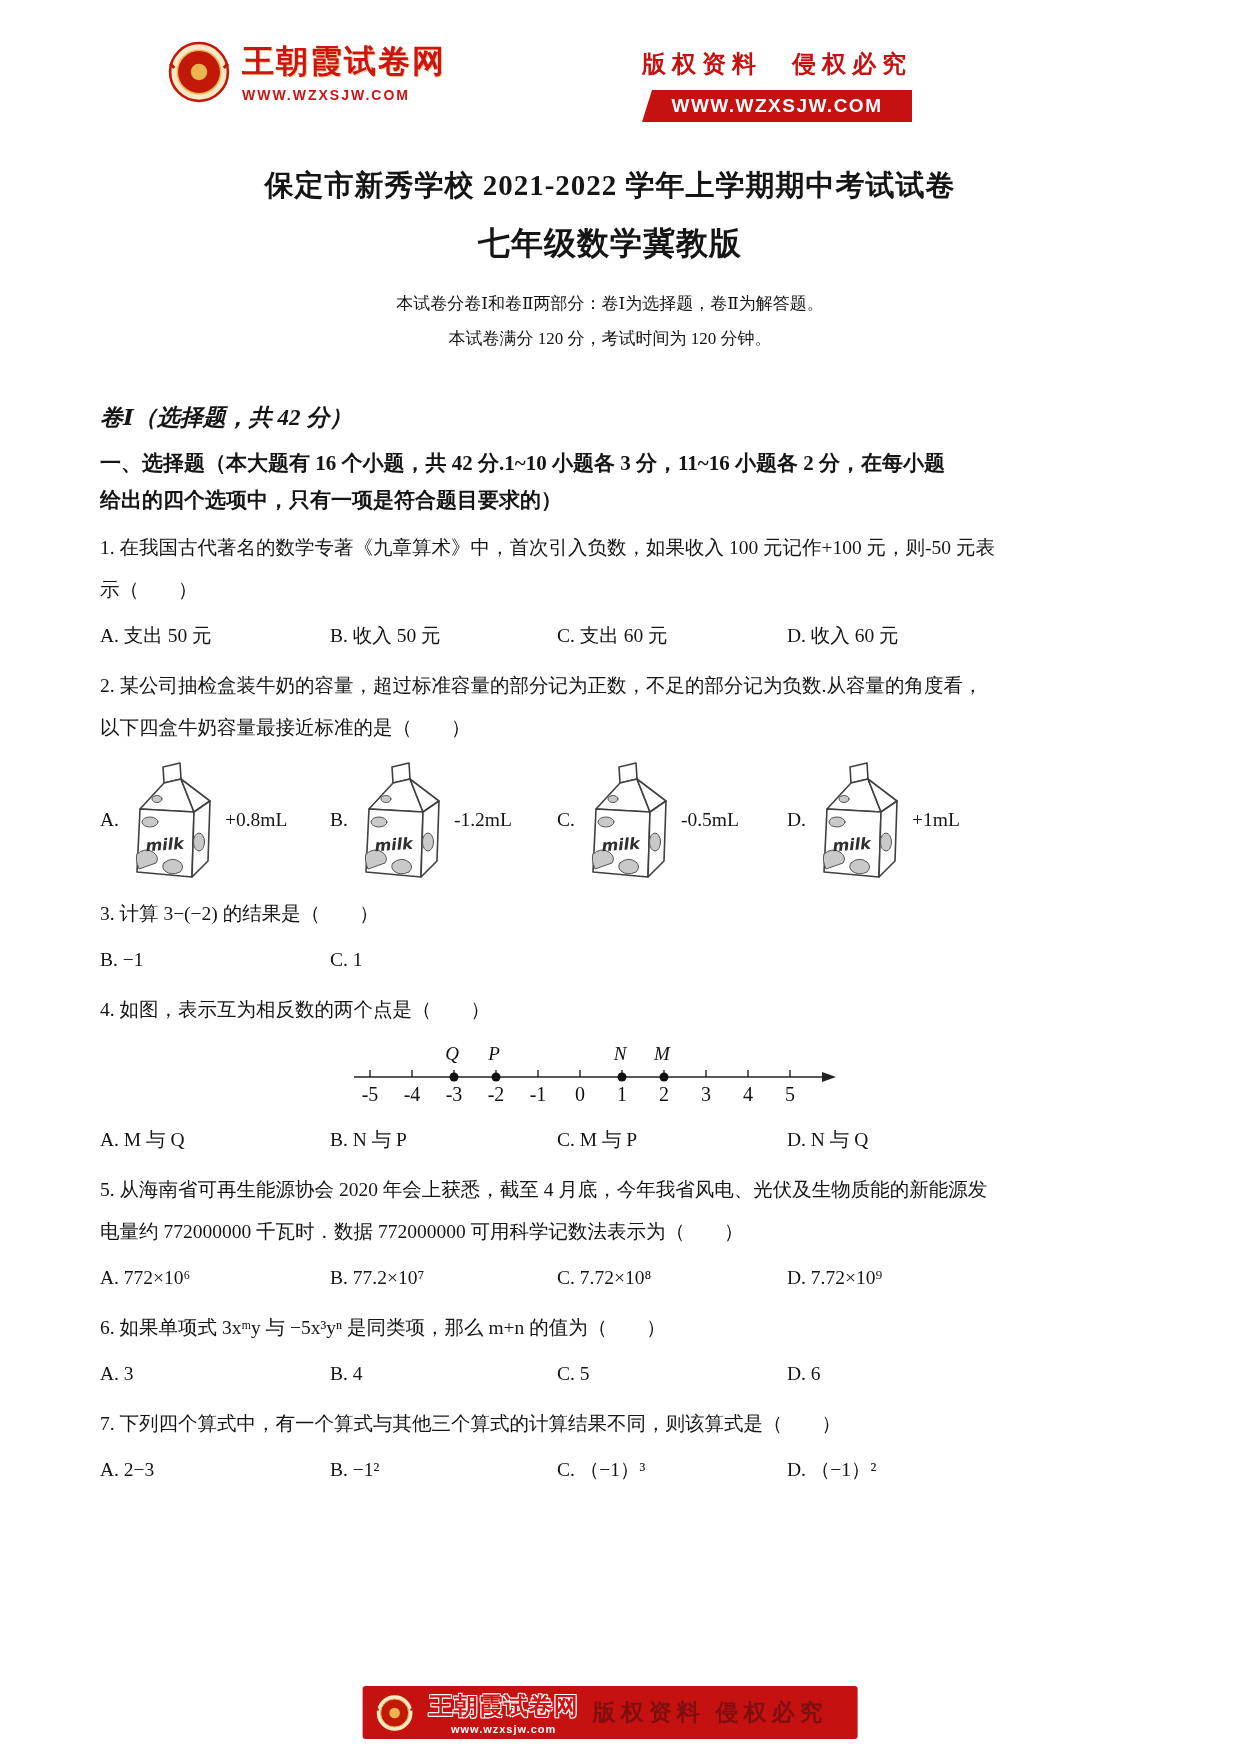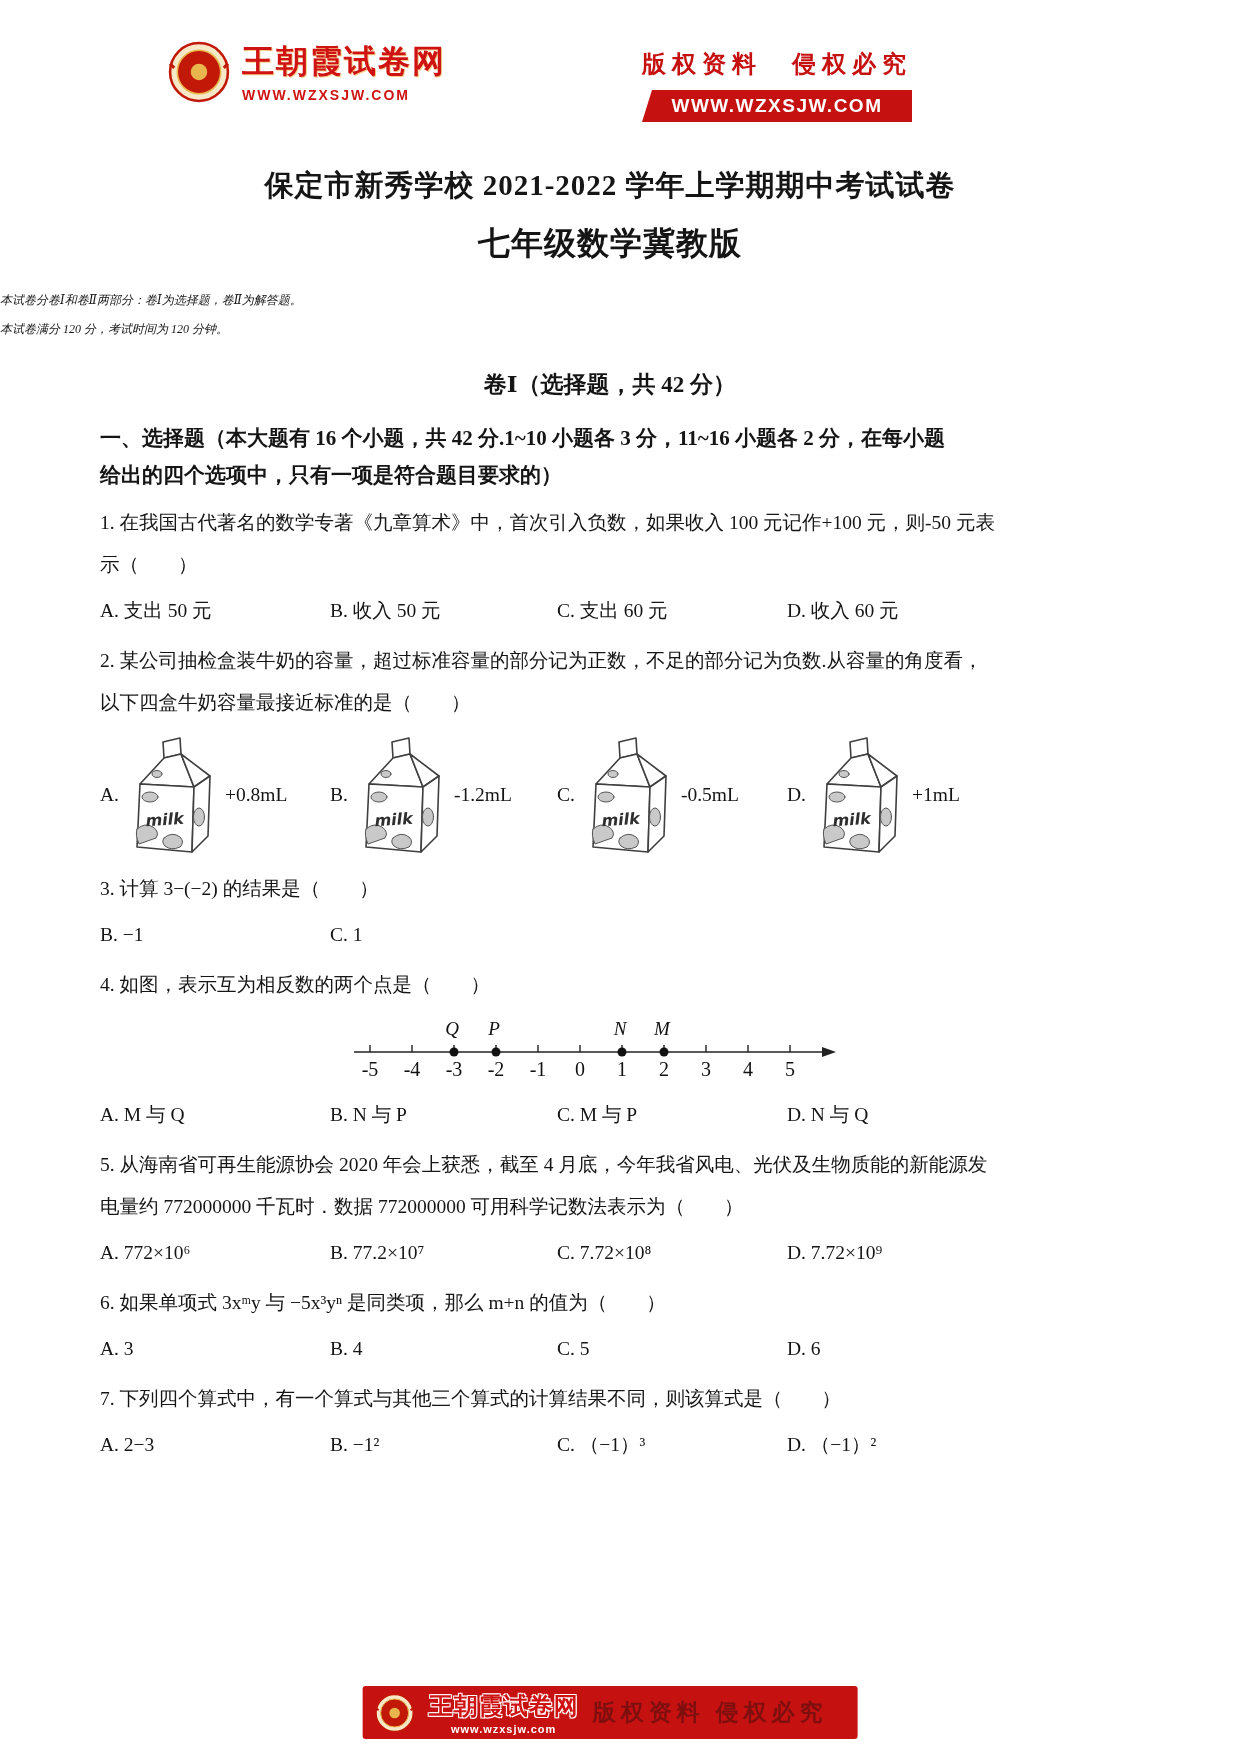--- a/index.html
+++ b/index.html
@@ -12,27 +12,27 @@
   .logo { display:flex; align-items:center; gap:12px; }
   .logo-text .cn { font-family:"Liberation Sans","DejaVu Sans",sans-serif; font-size:32px; font-weight:bold; color:#cf1313; text-shadow:1px 1px 0 #f3cf8a; letter-spacing:2px; }
   .logo-text .url { margin-top:3px; font-family:"Liberation Sans","DejaVu Sans",sans-serif; font-size:14px; font-weight:bold; color:#cf1313; letter-spacing:2px; }
   .header-right { text-align:center; padding-top:8px; }
   .copyright { font-size:24px; font-weight:bold; color:#c61111; letter-spacing:6px; }
   .url-banner { margin-top:10px; background:#c61111; color:#ffffff; font-weight:bold; font-size:19px; letter-spacing:1.5px; padding:5px 16px; font-family:"Liberation Sans","DejaVu Sans",sans-serif; clip-path:polygon(10px 0,100% 0,100% 100%,0 100%); }
 
   
   .title { text-align:center; font-size:29px; font-weight:bold; margin-top:44px; letter-spacing:1px; }
   .subtitle { text-align:center; font-size:32px; font-weight:bold; margin-top:16px; letter-spacing:1px; }
-  .note { text-align:left; font-size:12px; margin-top:12px;font-style:italic; }
+  .note { text-align:center; font-size:17px; margin-top:12px; }
   .note1 { margin-top:26px; }
 
   
   .content { padding:0 100px; }
-  .sec-heading { text-align:center; font-size:23px; font-weight:bold; margin-top:31px; }
-  .intro { font-size:21px; font-weight:bold; line-height:37px; margin-top:20px; white-space:nowrap; }
+  .sec-heading { font-size:23px; font-weight:bold; margin-top:52px;font-style:italic; }
+  .intro { font-size:21px; font-weight:bold; line-height:37px; margin-top:12px; white-space:nowrap; }
   .intro2 { margin-top:0; }
 
   .q { margin-top:8px; }
   .qline { font-size:19.5px; line-height:42px; white-space:nowrap; }
   .opts { display:grid; grid-template-columns:230px 227px 230px auto; font-size:19.5px; line-height:42px; margin:4px 0 6px; }
 
   
   .milk-opts { display:grid; grid-template-columns:230px 227px 230px auto; align-items:center; margin:8px 0 10px; }
   .milk-opt { display:flex; align-items:center; gap:7px; font-size:19.5px; }
   .carton { flex:0 0 auto; }

